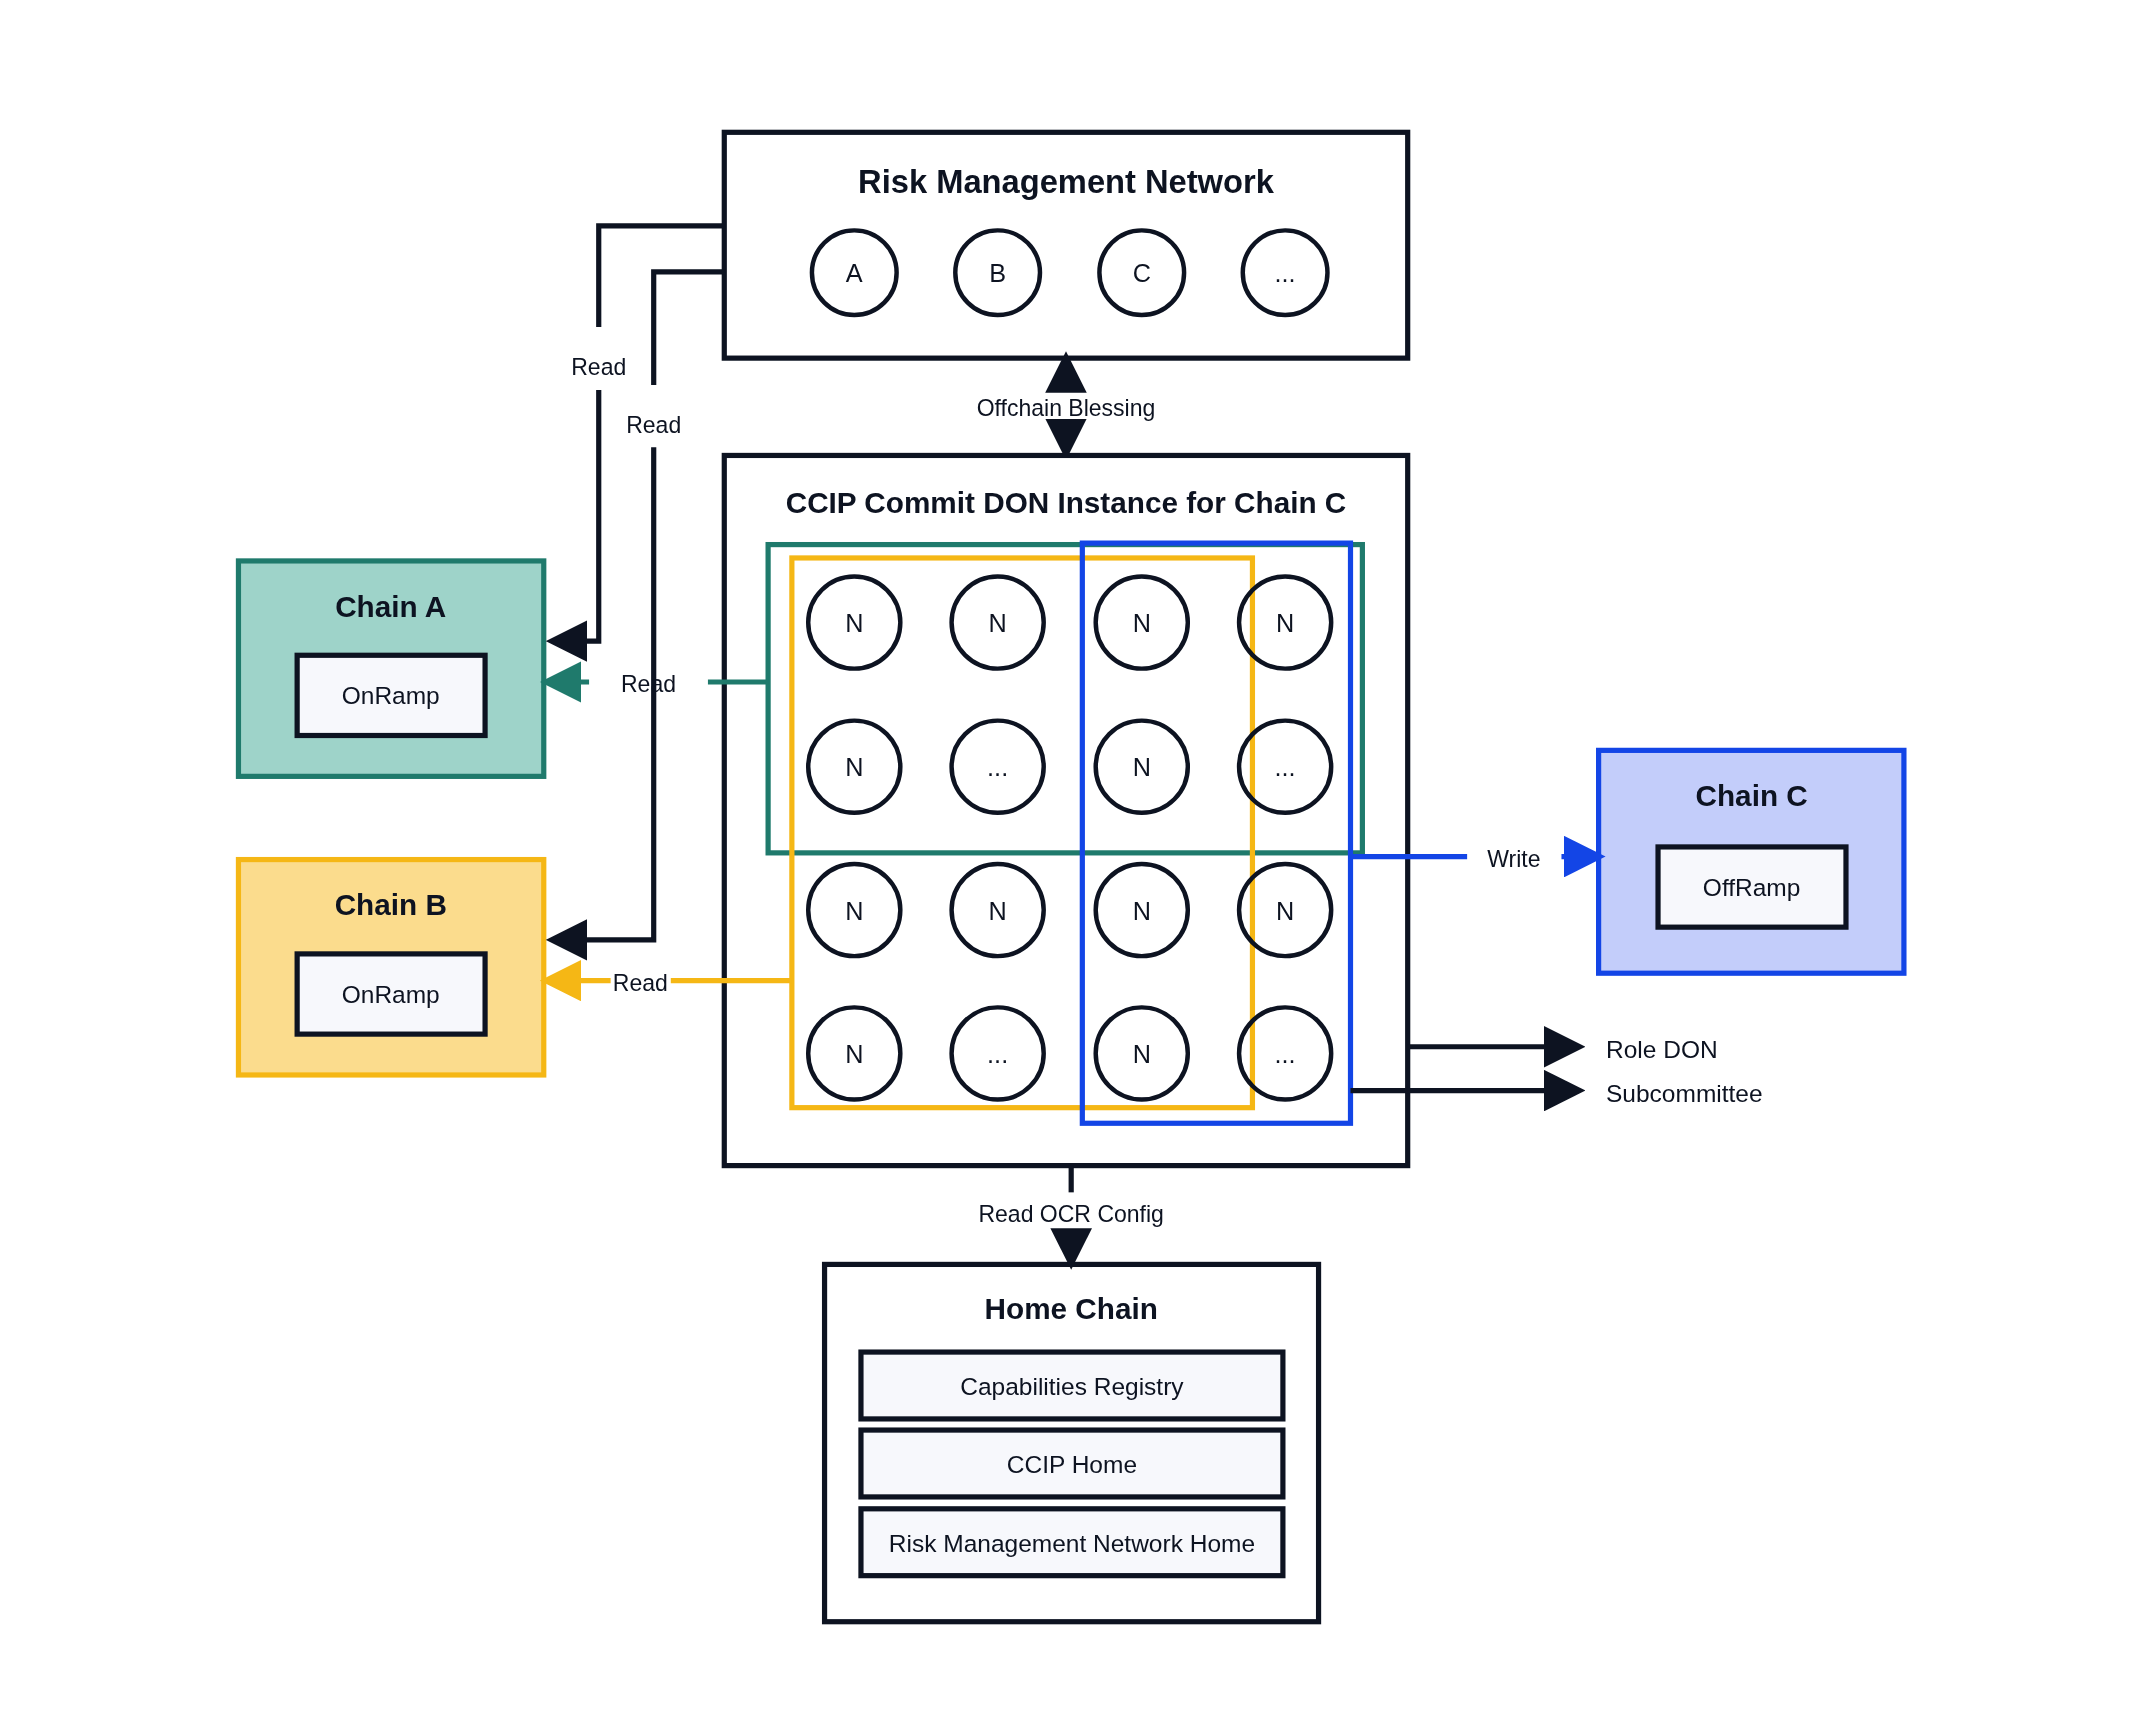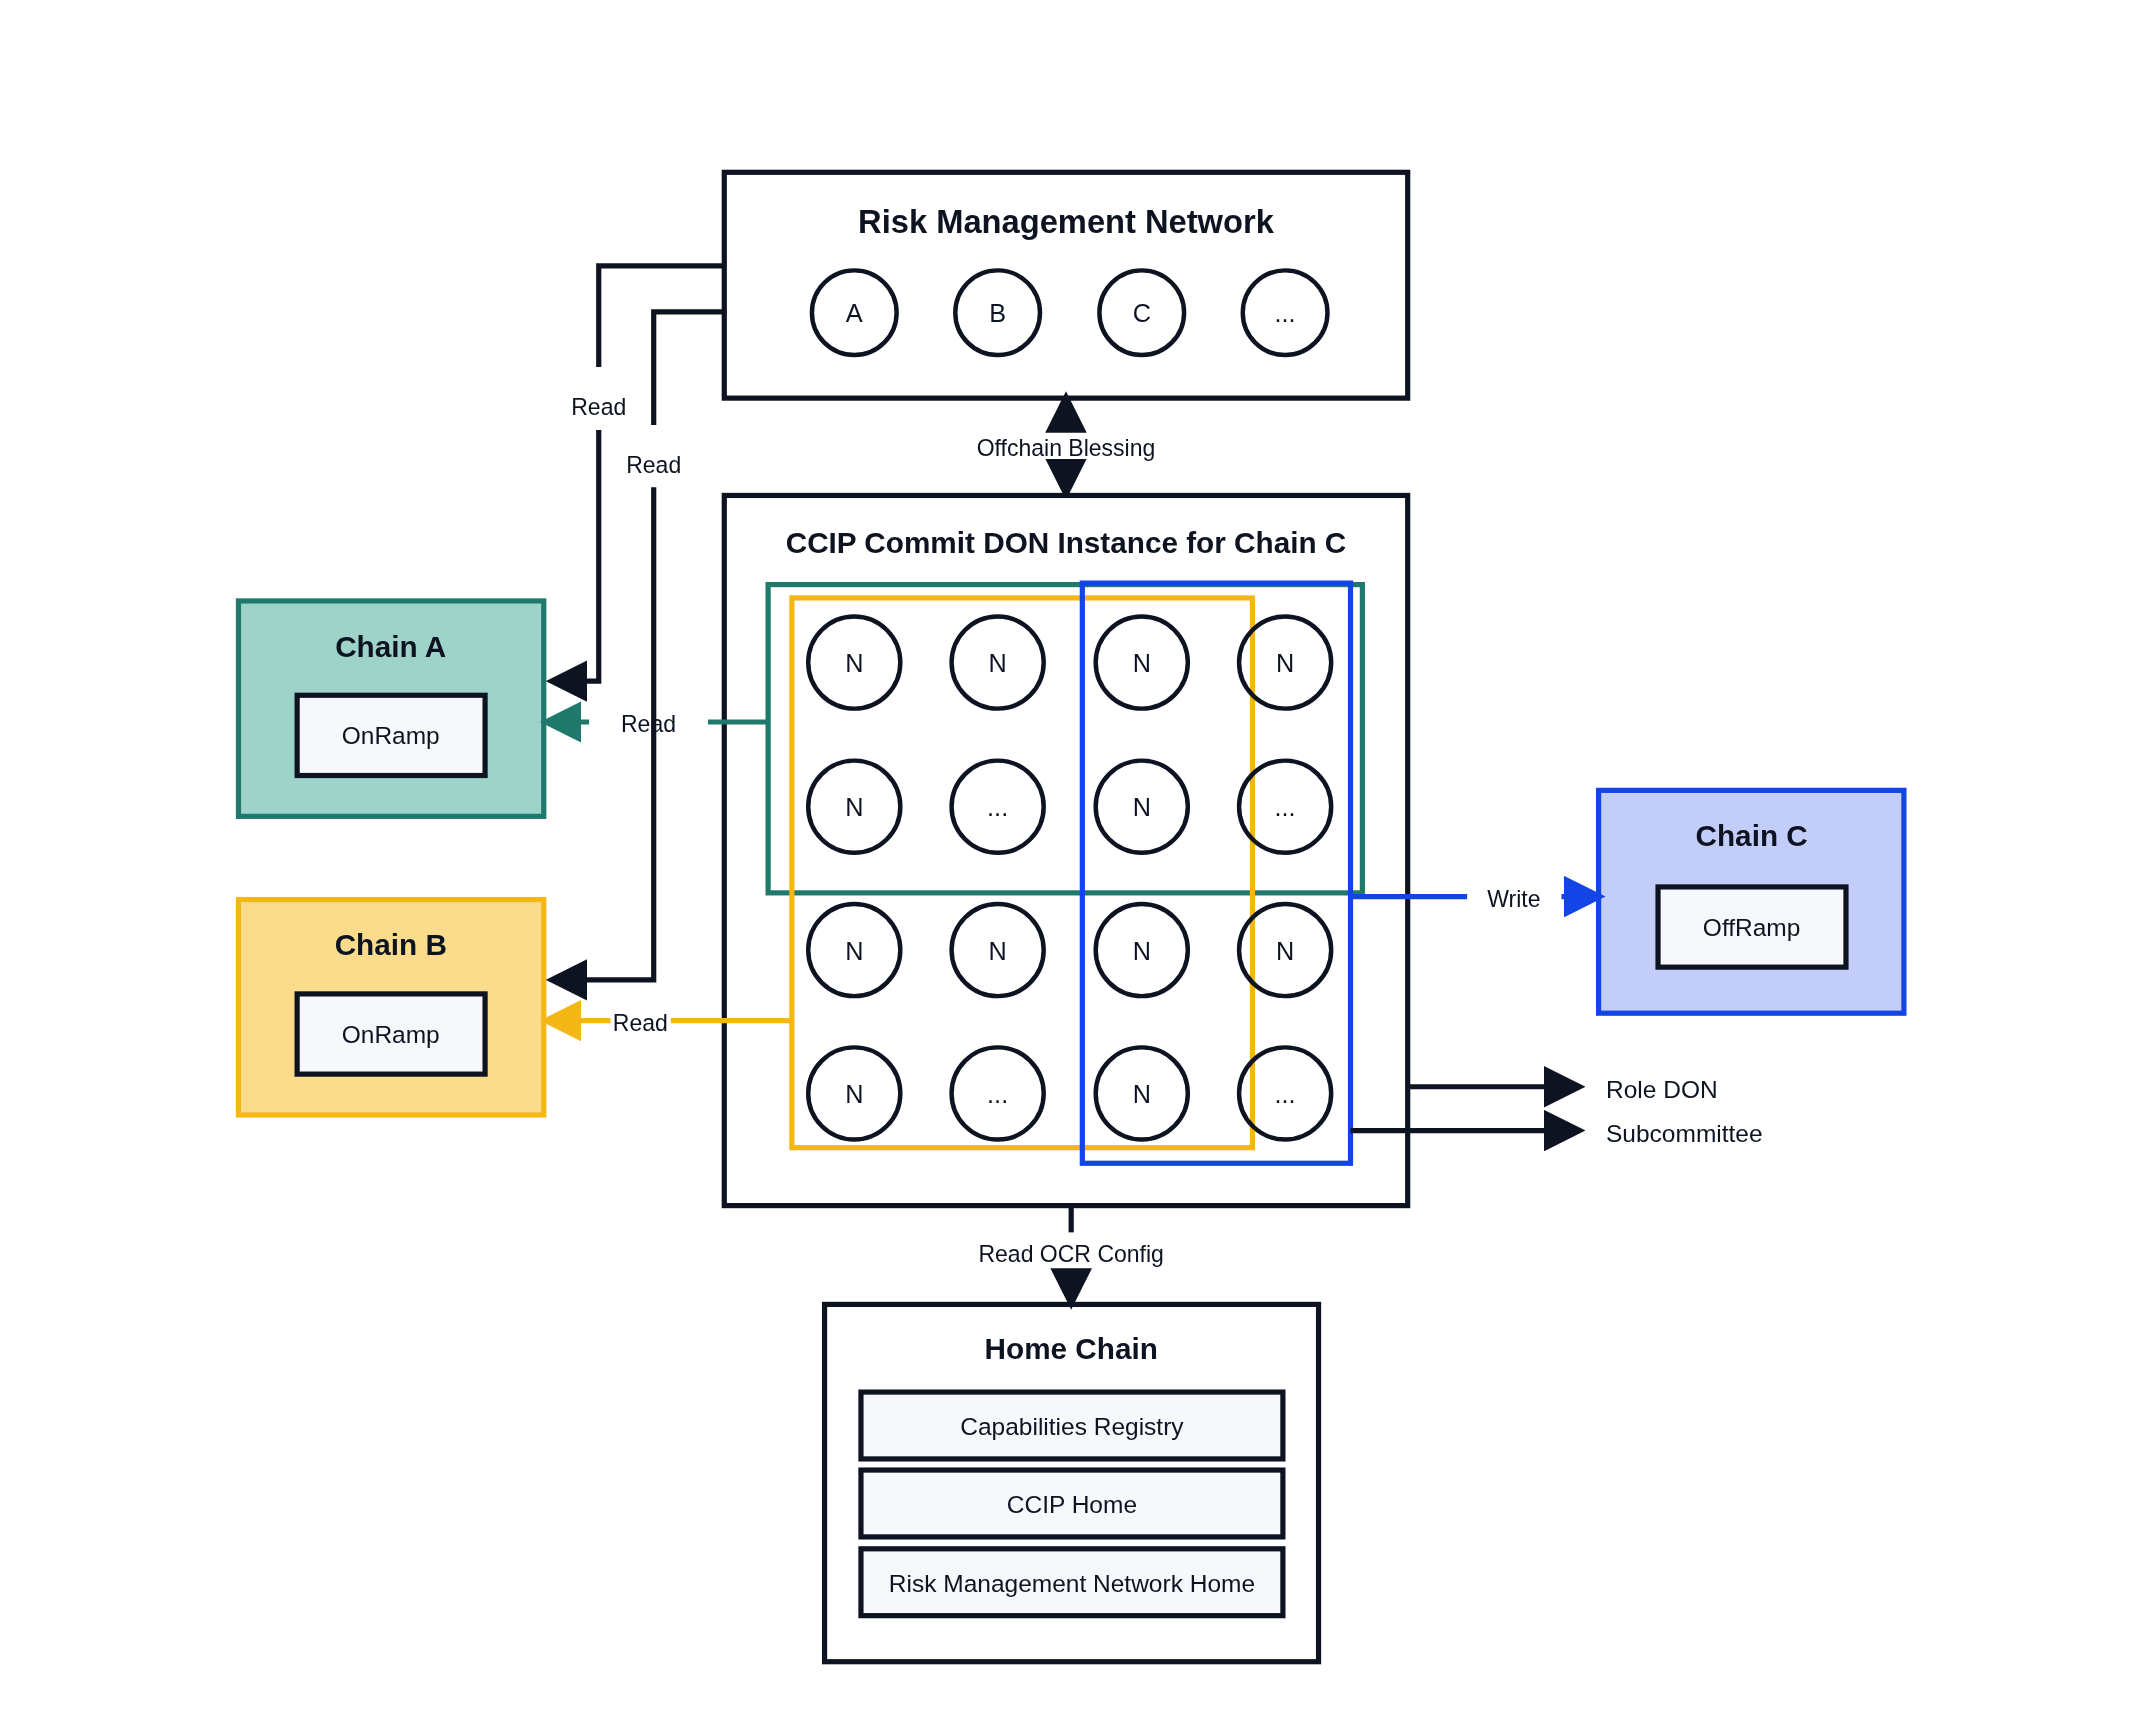--- a/index.html
+++ b/index.html
@@ -11,21 +11,20 @@
     width: 2129px;
     height: 1731px;
     font-family: "Liberation Sans", sans-serif;
     overflow: hidden;
   }
   #diagram-root {
     position: relative;
     width: 2129px;
     height: 1546px;
     background: #ffffff;
-    margin-top: 40px;
   }
   svg#diagram {
     display: block;
     width: 2129px;
     height: 1731px;
   }
   .box-fill-white { fill: #ffffff; }
   .stroke-dark { stroke: #0d1321; }
   .txt { font-family: "Liberation Sans", sans-serif; fill: #0d1321; }
   .title-lg { font-size: 44px; font-weight: bold; }

